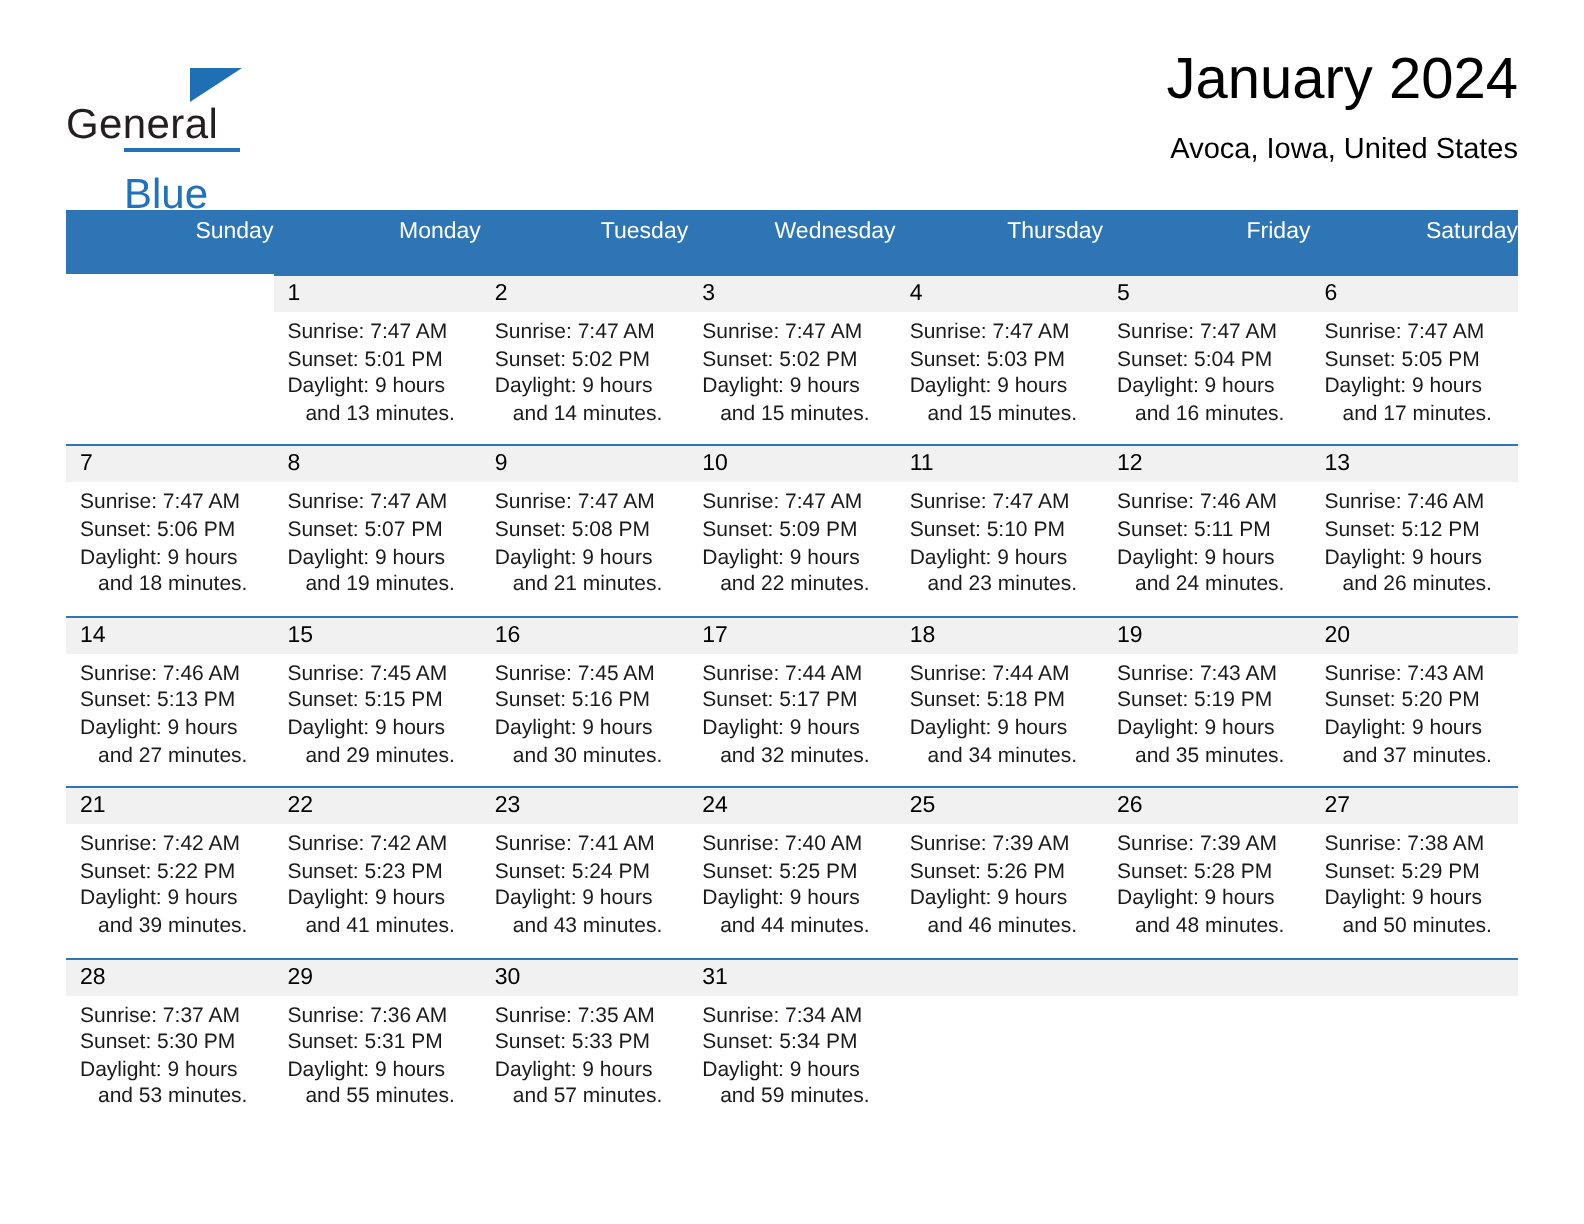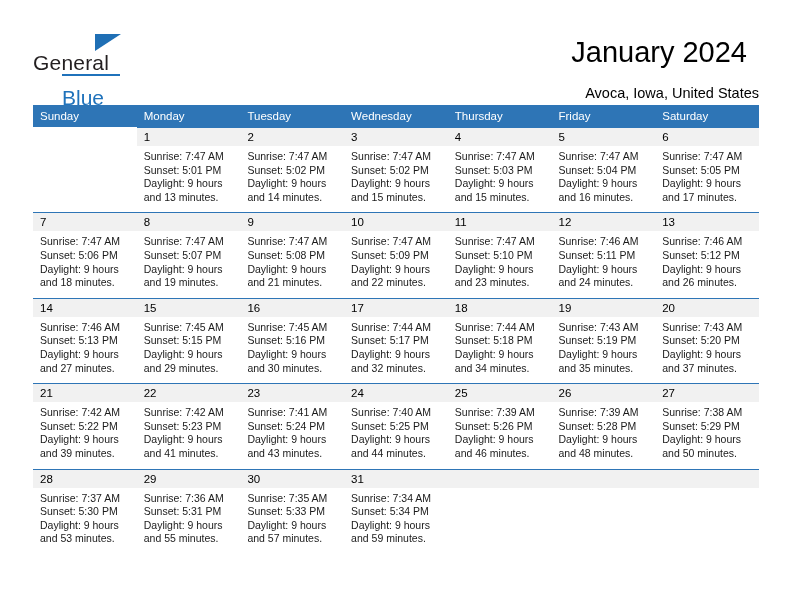--- a/index.html
+++ b/index.html
@@ -73,21 +73,21 @@
     position: absolute;
     right: 0;
     top: 0;
     text-align: right;
   }
   .cal-title {
     font-size: 29px;
     line-height: 36px;
     color: #000000;
     font-weight: normal;
-    margin: 12px;
+    margin: 0;
     white-space: nowrap;
   }
   .cal-subtitle {
     font-size: 14.5px;
     line-height: 22px;
     color: #000000;
     margin: 6px 0 0 0;
     white-space: nowrap;
   }
 
@@ -98,22 +98,22 @@
     top: 105px;
     width: 726px;
     border-collapse: collapse;
     table-layout: fixed;
   }
   .calendar th {
     background: #2e75b6;
     color: #ffffff;
     font-size: 11.5px;
     font-weight: normal;
-    text-align: left;
-    padding: 5px 0 5px 7px;
+    text-align: right;
+    padding: 5px 0 15px 7px;
     height: 9px;
     vertical-align: middle;
   }
   .calendar td {
     vertical-align: top;
     padding: 0;
     width: 103.71px;
     background: #ffffff;
   }
   .daycell {
@@ -145,20 +145,21 @@
     padding: 4px 4px 8px 7px;
     font-size: 10.5px;
     line-height: 13.6px;
     color: #1a1a1a;
   }
   .day-info div {
     white-space: nowrap;
   }
   .daylight-line2 {
     white-space: nowrap;
+    text-align: center;
   }
 </style>
 </head>
 <body>
 
 <div class="page-header">
 
   <div class="logo">
     <span class="logo-general">General</span>
     <span class="logo-triangle"></span>

